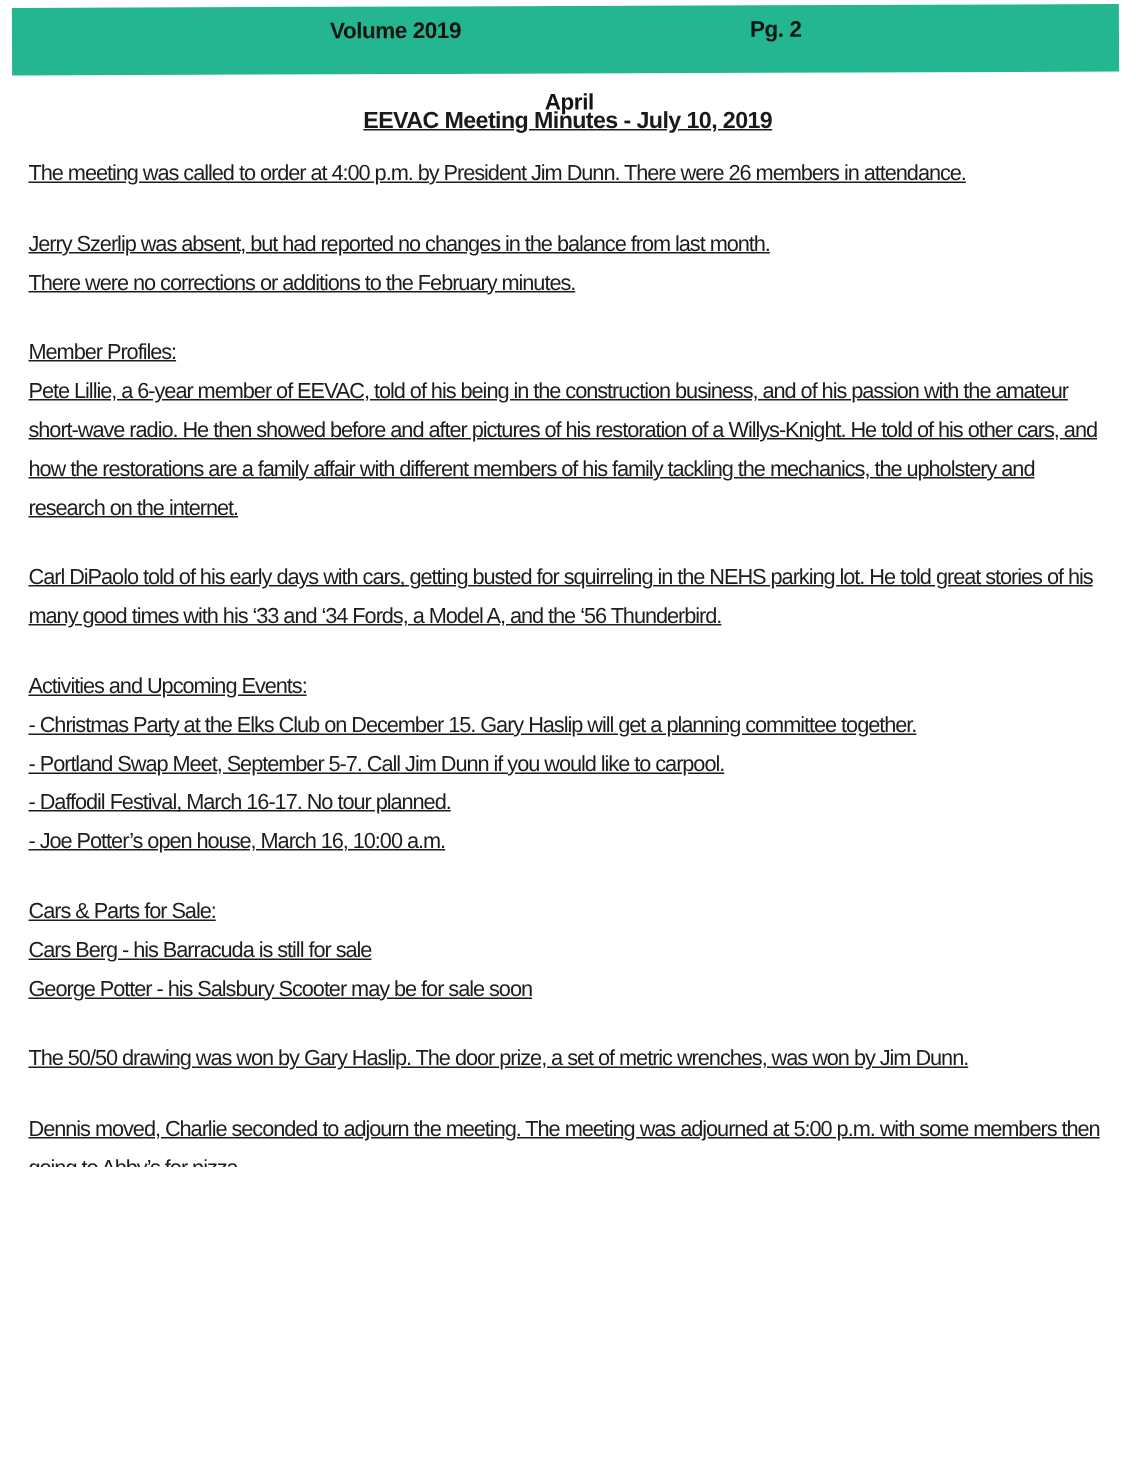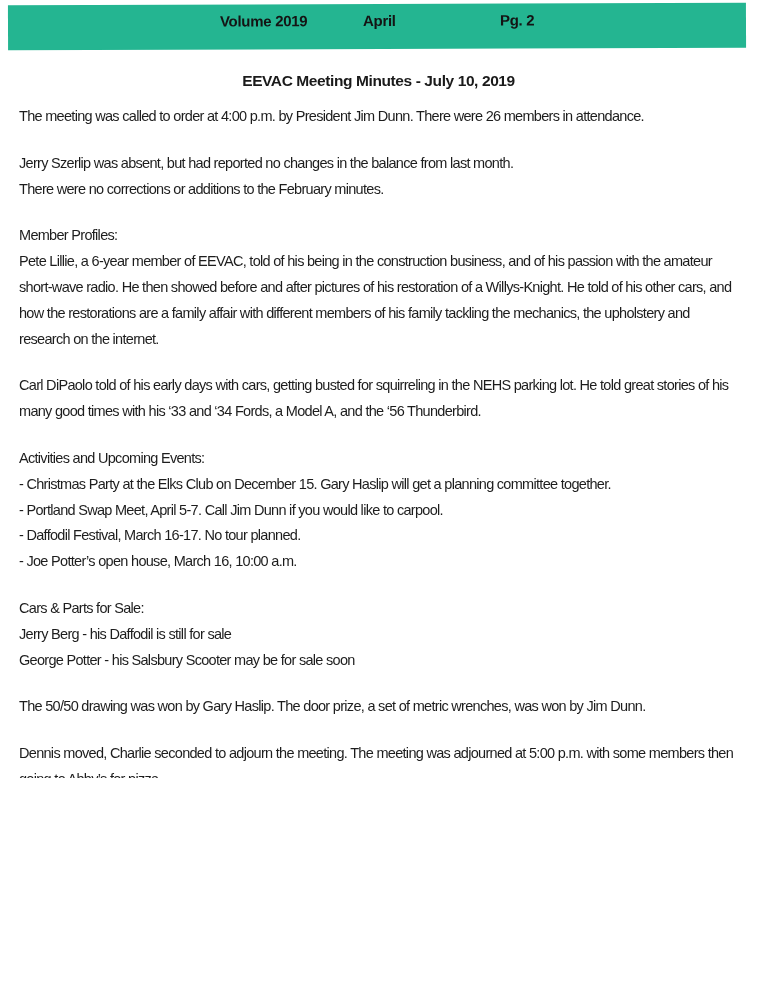--- a/index.html
+++ b/index.html
@@ -8,38 +8,39 @@
     background: #ffffff;
     font-family: "Liberation Sans", sans-serif;
   }
   .page {
     position: relative;
     width: 757px;
     height: 778px;
     background: #ffffff;
     overflow: hidden;
     color: #1d1d1d;
+    text-decoration: underline;
   }
   .header-bar {
     position: relative;
     margin: 4px 11px 0 8px;
     height: 45px;
     transform: rotate(-0.2deg);
   }
   .header-bar .hlabel {
     position: absolute;
     top: 8px;
     font-weight: bold;
     font-size: 15px;
     letter-spacing: -0.3px;
     color: #141414;
     white-space: nowrap;
   }
   .hlabel.volume { left: 212px; }
-  .hlabel.month  { left: 355px; }
+  .hlabel.month  { left: 355px; margin-top: 48px; }
   .hlabel.pageno { left: 492px; }
   .doc-title {
     margin: 21px 0 0 0;
     text-align: center;
     font-size: 15.5px;
     font-weight: bold;
     letter-spacing: -0.4px;
     line-height: 22px;
     color: #1a1a1a;
   }
@@ -77,27 +78,27 @@
       <div class="block">
         <div class="line">Member Profiles:</div>
         <div class="line">Pete Lillie, a 6-year member of EEVAC, told of his being in the construction business, and of his passion with the amateur short-wave radio. He then showed before and after pictures of his restoration of a Willys-Knight. He told of his other cars, and how the restorations are a family affair with different members of his family tackling the mechanics, the upholstery and research on the internet.</div>
       </div>
       <div class="block">
         <div class="line">Carl DiPaolo told of his early days with cars, getting busted for squirreling in the NEHS parking lot. He told great stories of his many good times with his ‘33 and ‘34 Fords, a Model A, and the ‘56 Thunderbird.</div>
       </div>
       <div class="block">
         <div class="line">Activities and Upcoming Events:</div>
         <div class="line">- Christmas Party at the Elks Club on December 15. Gary Haslip will get a planning committee together.</div>
-        <div class="line">- Portland Swap Meet, April 5-7. Call Jim Dunn if you would like to carpool.</div>
+        <div class="line">- Portland Swap Meet, September 5-7. Call Jim Dunn if you would like to carpool.</div>
         <div class="line">- Daffodil Festival, March 16-17. No tour planned.</div>
         <div class="line">- Joe Potter’s open house, March 16, 10:00 a.m.</div>
       </div>
       <div class="block">
         <div class="line">Cars &amp; Parts for Sale:</div>
-        <div class="line">Jerry Berg - his Daffodil is still for sale</div>
+        <div class="line">Cars Berg - his Barracuda is still for sale</div>
         <div class="line">George Potter - his Salsbury Scooter may be for sale soon</div>
       </div>
       <div class="block">
         <div class="line">The 50/50 drawing was won by Gary Haslip. The door prize, a set of metric wrenches, was won by Jim Dunn.</div>
       </div>
       <div class="block">
         <div class="line">Dennis moved, Charlie seconded to adjourn the meeting. The meeting was adjourned at 5:00 p.m. with some members then going to Abby’s for pizza.</div>
       </div>
       <div class="block">
         <div class="line">Ann Dunn, secretary</div>

